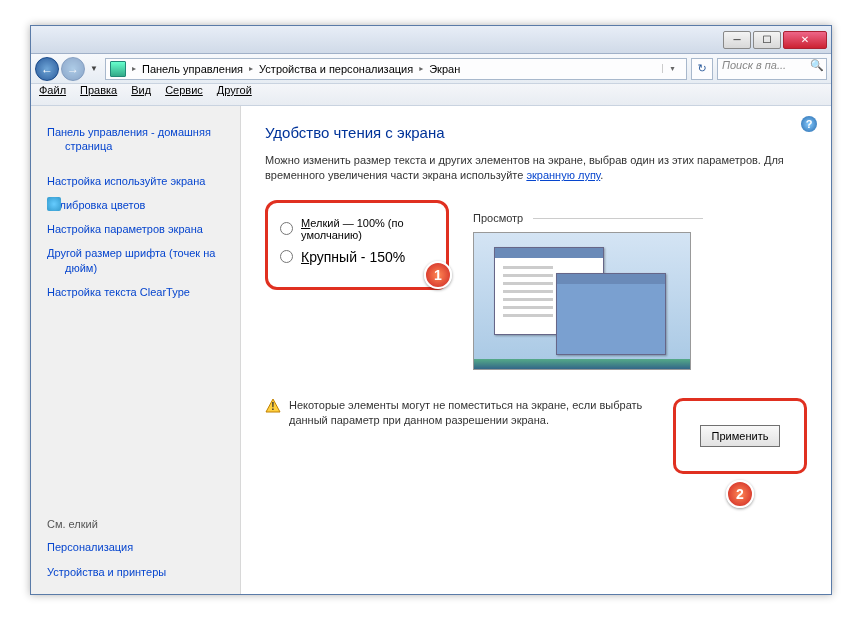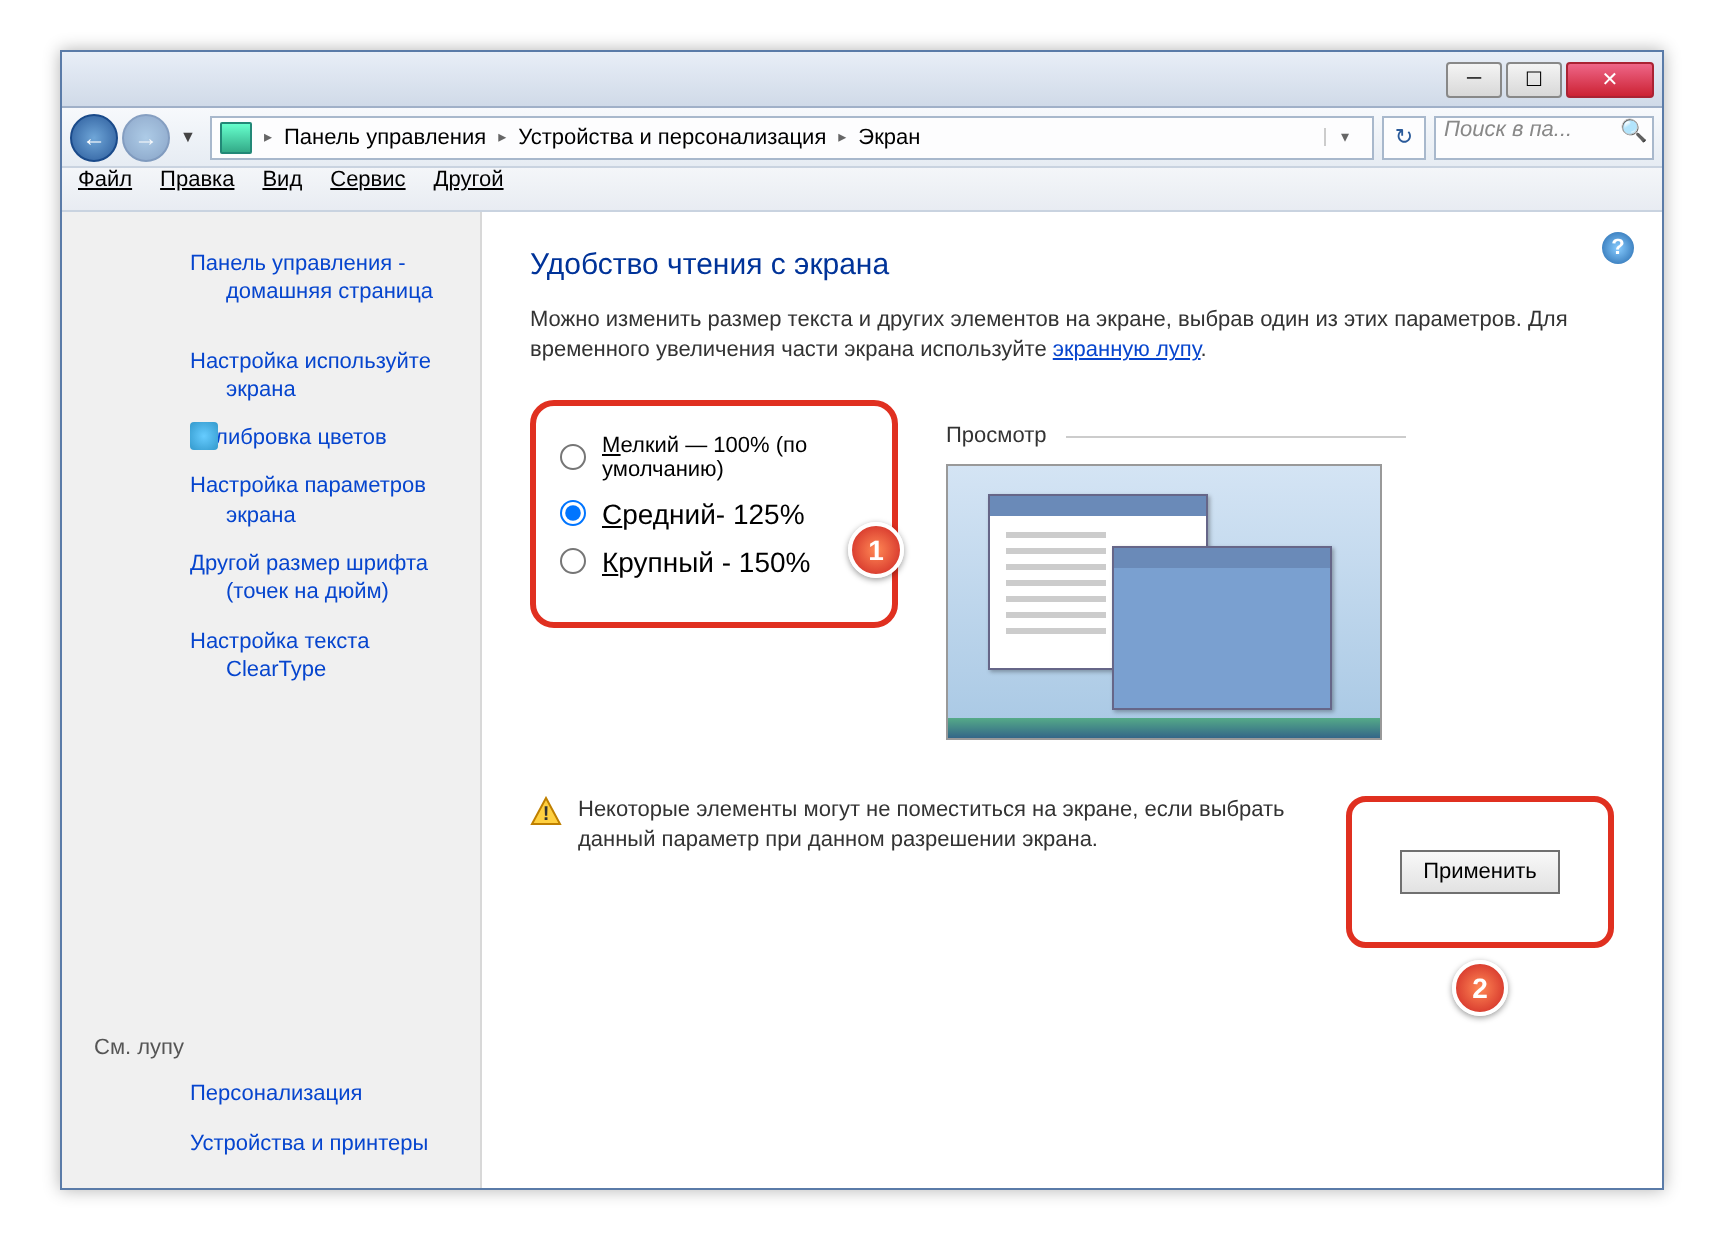--- a/index.html
+++ b/index.html
@@ -23,21 +23,21 @@
 .reload { width: 22px; height: 22px; border: 1px solid #a8b8cc; background: #fdfdfe; display: flex; align-items: center; justify-content: center; font-size: 11px; color: #2a5a9a; }
 .search { width: 110px; height: 22px; border: 1px solid #a8b8cc; background: #fdfdfe; display: flex; padding: 0 4px; color: #888; font-style: italic; font-size: 11px; gap: 4px; }
 .search .sicon { width: 12px; font-style: normal; }
 
 .menubar { height: 22px; background: linear-gradient(#f4f6f9,#e8ecf2); border-bottom: 1px solid #c9d3e0; display: flex; align-items: flex-start; padding: 0 8px; gap: 14px; font-size: 11px; }
 .menubar span { cursor: default; }
 .menubar u { text-decoration: underline; }
 
 .body { display: flex; height: calc(100% - 80px); }
 .sidebar { width: 210px; background: #f0f0f0; border-right: 1px solid #d8d8d8; padding: 14px 10px 10px 16px; display: flex; flex-direction: column; }
-.sidelink { color: #0645ce; font-size: 11px; padding: 5px 0 5px 18px; cursor: default; text-indent: -18px; line-height: 1.3; margin-left: 48px; }
+.sidelink { color: #0645ce; font-size: 11px; padding: 5px 0 5px 18px; cursor: default; text-indent: -18px; line-height: 1.3; }
 .sidelink.ico { position: relative; }
 .sidelink.ico::before { content: ""; position: absolute; left: 0; top: 4px; width: 14px; height: 14px; background: radial-gradient(#6cf,#39c); border-radius: 2px; }
 .sidegap { height: 10px; }
 .sidespacer { flex: 1; }
 .sidehdr { color: #555; font-size: 11px; padding: 5px 0; }
 
 .content { flex: 1; position: relative; padding: 18px 24px; }
 .helpicon { position: absolute; right: 14px; top: 10px; width: 16px; height: 16px; border-radius: 50%; background: radial-gradient(#8cf,#26a); color: #fff; font-size: 11px; display: flex; align-items: center; justify-content: center; font-weight: bold; }
 .heading { color: #003399; font-size: 15px; margin-bottom: 12px; }
 .desc { font-size: 11px; color: #333; line-height: 1.4; margin-bottom: 16px; }
@@ -120,41 +120,37 @@
 
     <div class="sidebar">
       <div class="sidelink">Панель управления - домашняя страница</div>
       <div class="sidegap"></div>
       <div class="sidelink">Настройка используйте экрана</div>
       <div class="sidelink ico">Калибровка цветов</div>
       <div class="sidelink">Настройка параметров экрана</div>
       <div class="sidelink">Другой размер шрифта (точек на дюйм)</div>
       <div class="sidelink">Настройка текста ClearType</div>
       <div class="sidespacer"></div>
-      <div class="sidehdr">См. лупу</div>
+      <div class="sidehdr">См. елкий</div>
       <div class="sidelink">Персонализация</div>
       <div class="sidelink">Устройства и принтеры</div>
     </div>
 
     <div class="content">
       <div class="helpicon">?</div>
       <div class="heading">Удобство чтения с экрана</div>
       <div class="desc">
         <span>Можно изменить размер текста и других элементов на экране, выбрав один из этих параметров. Для временного увеличения части экрана используйте </span><a>экранную лупу</a>.
       </div>
 
       <div class="optsrow">
         <div class="optsbox">
           <label class="opt">
             <input type="radio" name="sz" style="">
             <span><u>М</u><span>елкий — 100% (по умолчанию)</span></span>
-          </label>
-          <label class="opt">
-            <input type="radio" name="sz" checked="" style="">
-            <span><u>С</u><span>редний- 125%</span></span>
           </label>
           <label class="opt">
             <input type="radio" name="sz" style="">
             <span><u>К</u><span>рупный - 150%</span></span>
           </label>
           <div class="badge badge1">1</div>
         </div>
 
         <div class="preview">
           <div class="previewlbl">Просмотр</div>

